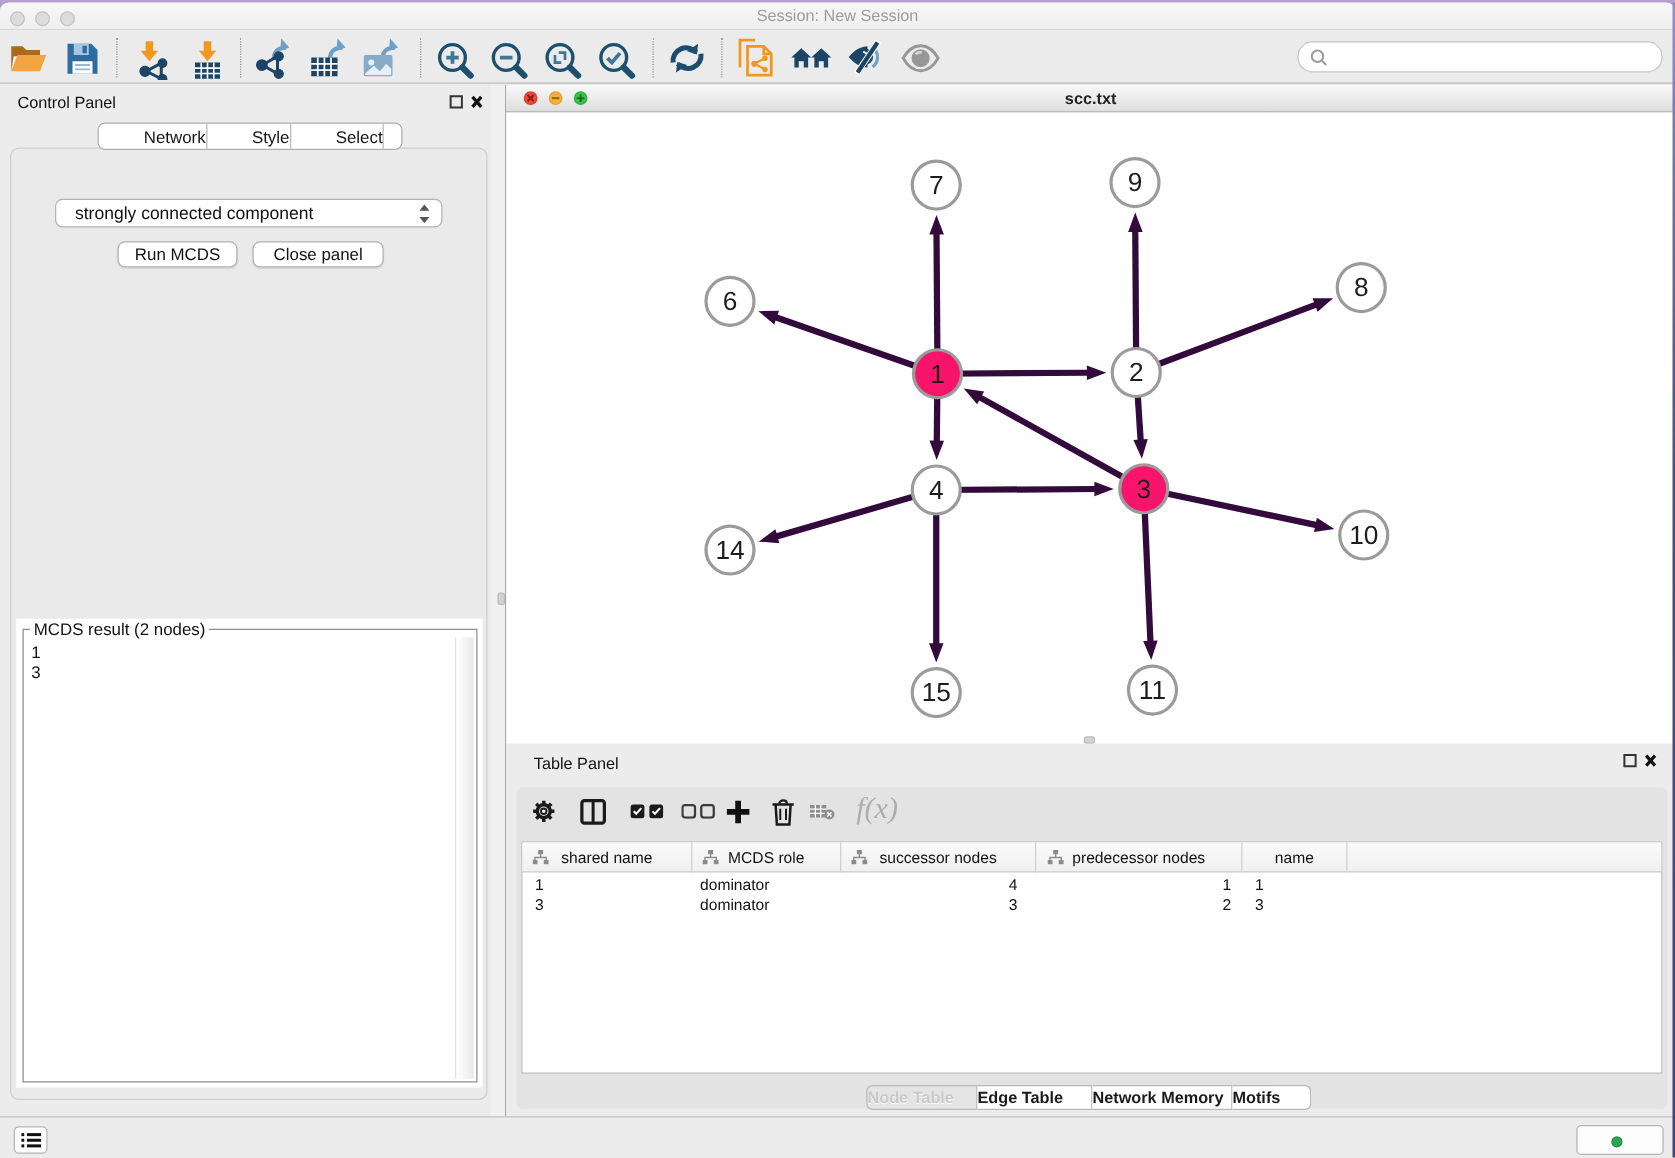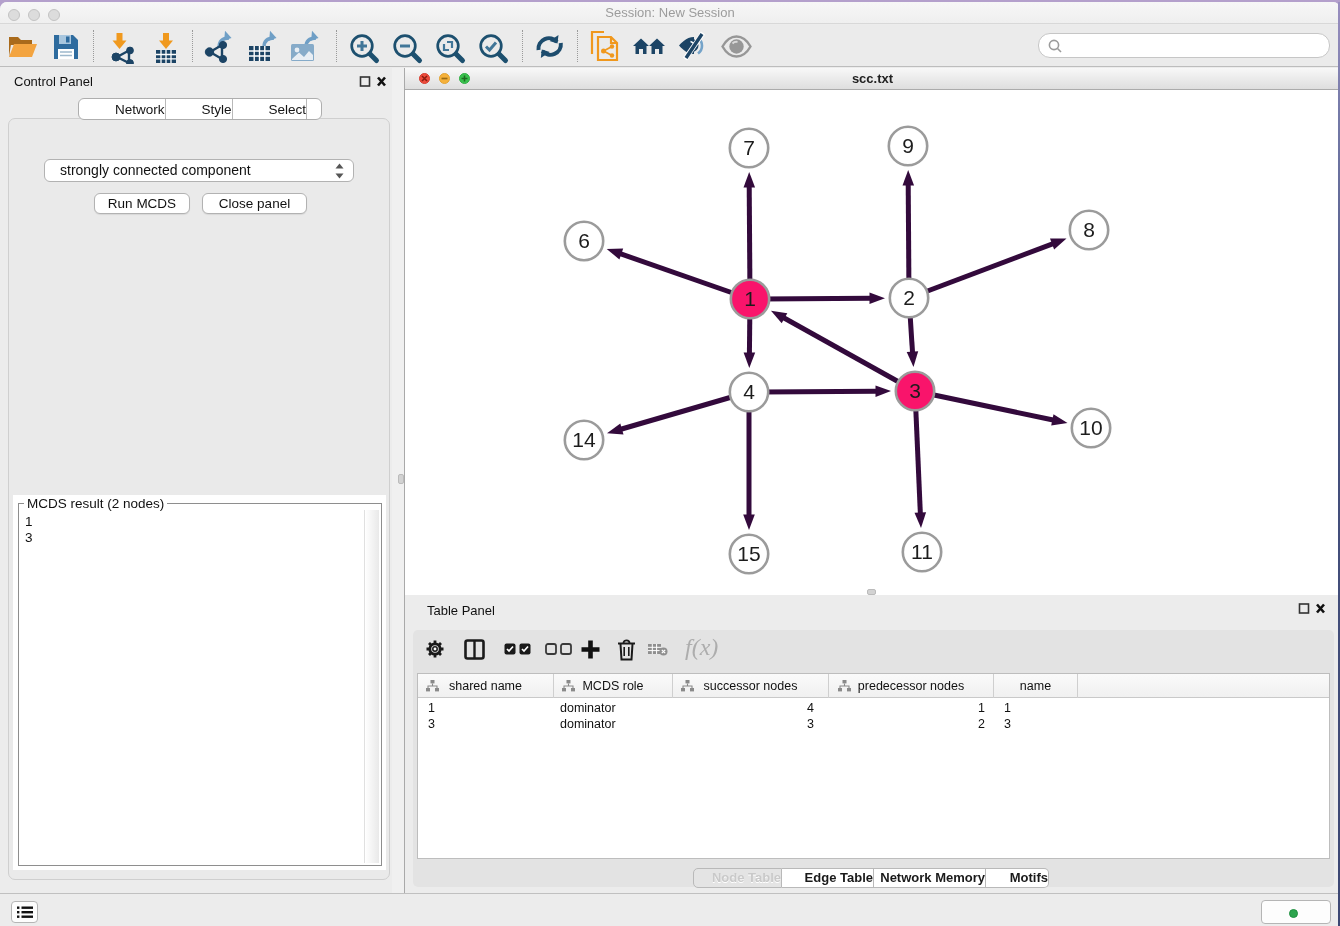--- a/index.html
+++ b/index.html
@@ -76,21 +76,21 @@
   #tp-toolbar { position:absolute; left:0; top:0; width:100%; height:43px; }
   #tp-table { position:absolute; left:4px; top:43px; width:913px; height:186px;
               background:#fff; border:1px solid #bdbdbd; }
   #tp-header { position:absolute; left:0; top:0; width:100%; height:24px;
                background:linear-gradient(#fafafa,#f0f0f0); border-bottom:1px solid #c9c9c9; }
   .col { position:absolute; top:0; height:24px; border-right:1px solid #cfcfcf;
          font-size:12.5px; color:#111; text-align:center; line-height:24px; }
   .cell { position:absolute; font-size:12.5px; color:#111; height:16px; line-height:16px; }
   #tp-tabs { position:absolute; left:0; top:273px; width:935px; height:20px; }
   .bottab { position:absolute; top:0; height:20px; background:#fff; border:1px solid #b9b9b9;
-            font-size:13px; font-weight:bold; color:#1a1a1a; text-align:right; line-height:18px; }
+            font-size:13px; font-weight:bold; color:#1a1a1a; text-align:left; line-height:18px; }
   
   #statusbar { position:absolute; left:0; top:891px; width:1340px; height:35px;
                background:#ececec; border-top:1px solid #c0c0c0; }
   #stbtn { position:absolute; left:11px; top:7px; width:27px; height:22px; background:#fdfdfd;
            border:1px solid #b5b5b5; border-radius:4px; }
   #membtn { position:absolute; right:9px; top:6px; width:70px; height:24px; background:#fdfdfd;
             border:1px solid #b5b5b5; border-radius:4px; font-size:17px; color:#111;
             text-align:center; line-height:22px; }
 </style>
 </head>

